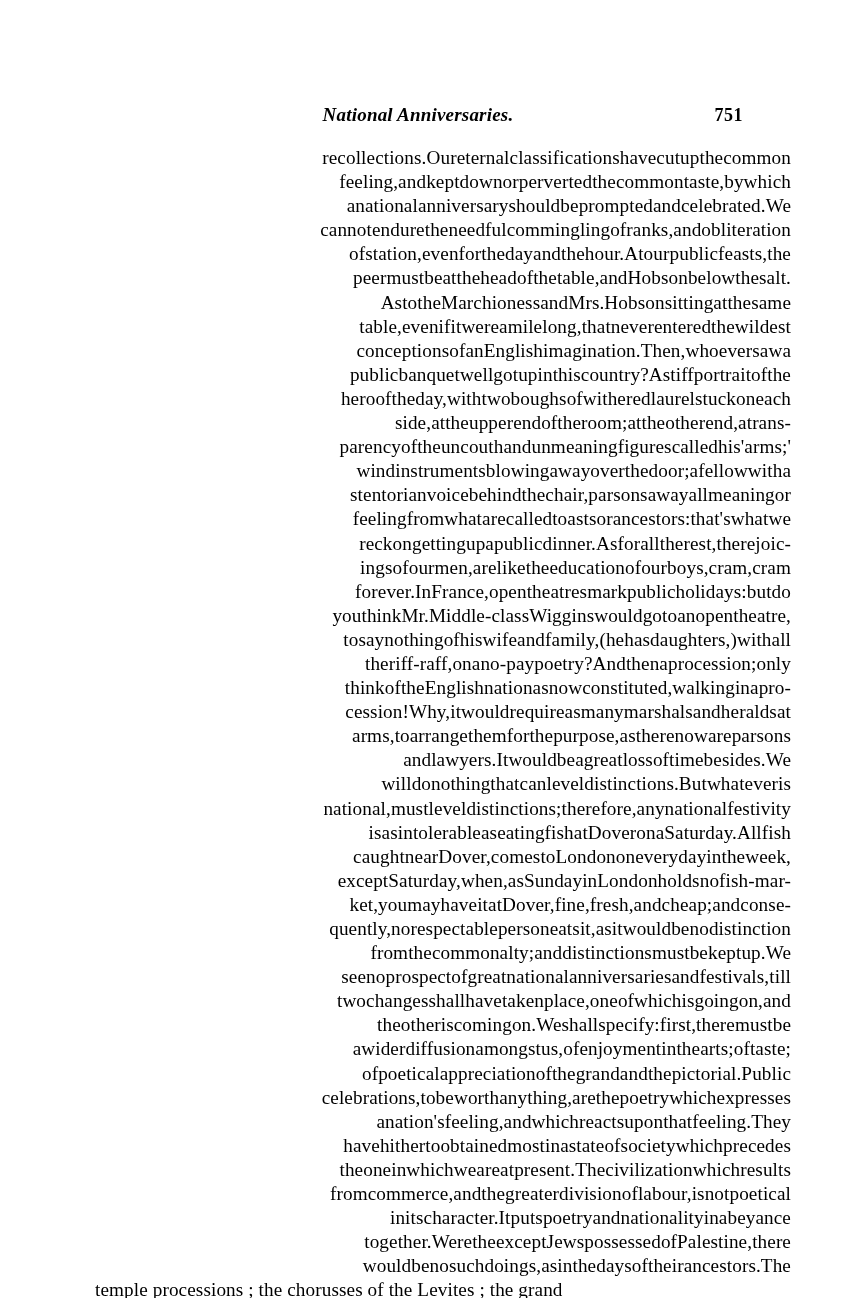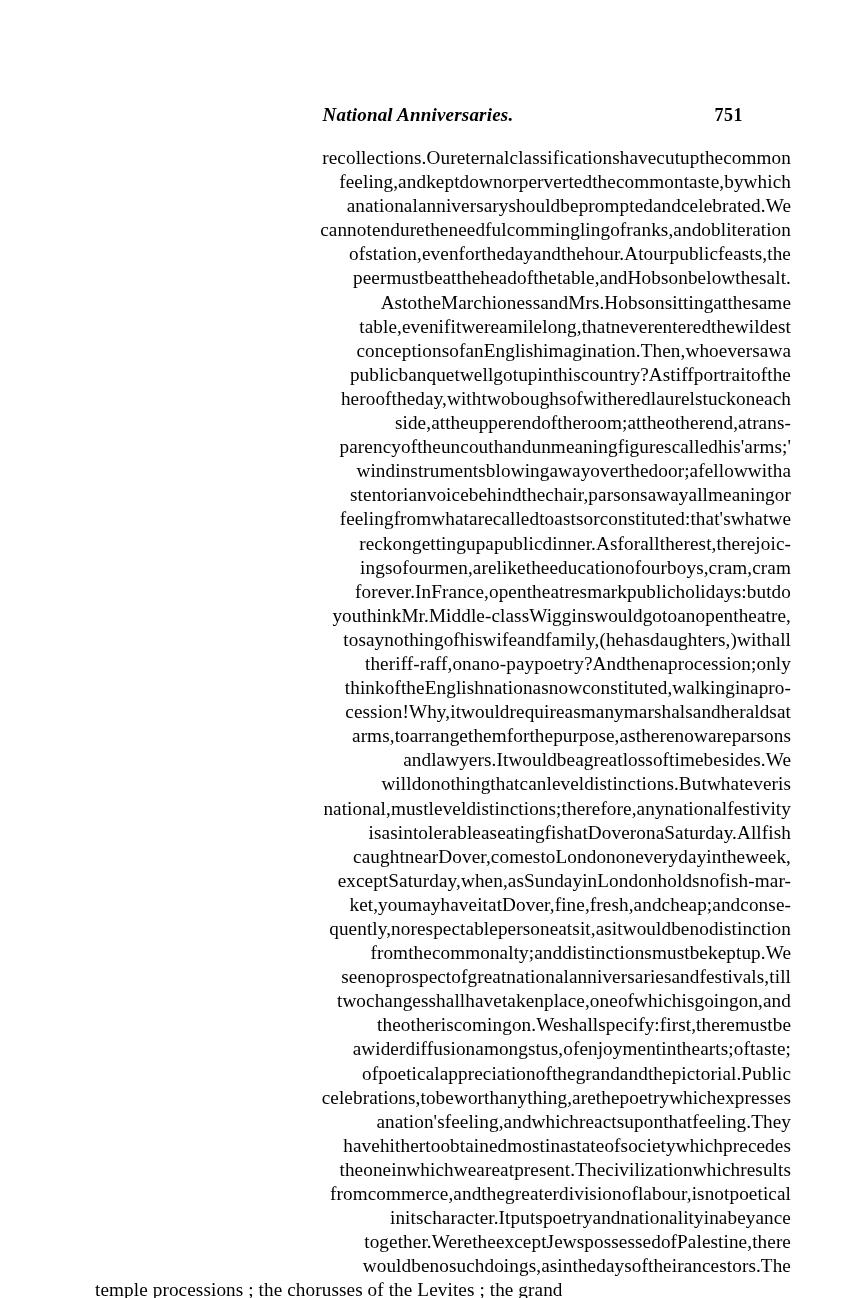--- a/index.html
+++ b/index.html
@@ -314,21 +314,21 @@
         <span>or</span>
       </div>
       <div class="line j">
         <span>feeling</span>
         <span>from</span>
         <span>what</span>
         <span>are</span>
         <span>called</span>
         <span>toasts</span>
         <span>or</span>
-        <span>constituted</span>
+        <span>ancestors</span>
         <span>:</span>
         <span>that's</span>
         <span>what</span>
         <span>we</span>
       </div>
       <div class="line j">
         <span>reckon</span>
         <span>getting</span>
         <span>up</span>
         <span>a</span>

